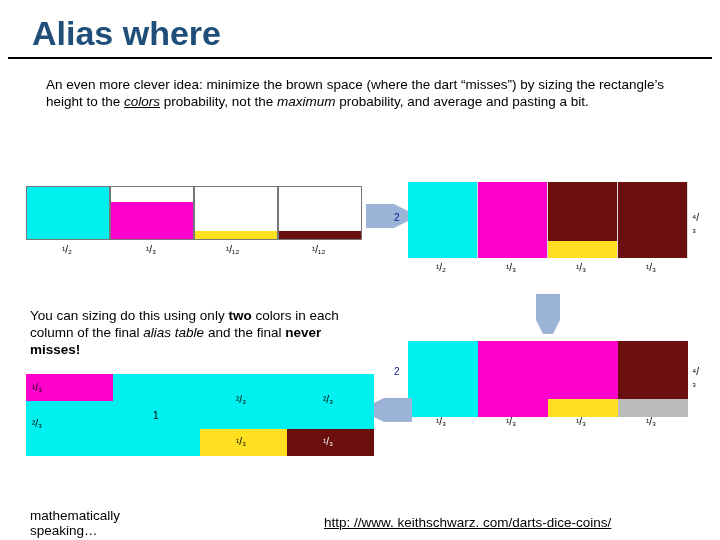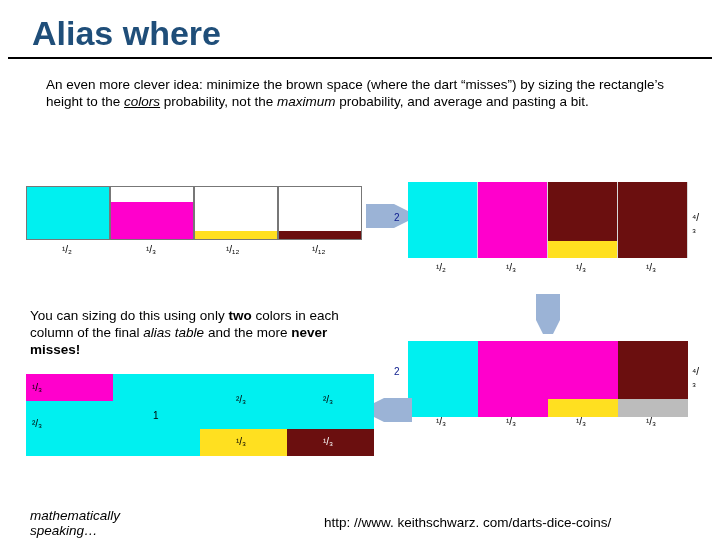--- a/index.html
+++ b/index.html
@@ -4,22 +4,22 @@
 <style>
   * { box-sizing: border-box; margin: 0; padding: 0; }
   body { width: 720px; height: 540px; background: #fff; font-family: Arial, sans-serif; color: #000; position: relative; overflow: hidden; }
   .title { font-size: 34px; font-weight: bold; color: #1f4e79; padding: 14px 0 4px 24px; border-bottom: 2px solid #000; margin: 0 8px; }
   .para1 { font-size: 13.5px; padding: 18px 40px 10px 46px; line-height: 1.25; }
   .para1 .avg { font-style: italic; text-decoration: underline; }
   .para1 i { font-style: italic; text-align: right; }
   .para2 { font-size: 13.5px; position: absolute; left: 30px; top: 308px; width: 320px; line-height: 1.25; }
   .para2 b { font-weight: bold; }
   .para2 i { font-style: italic; }
-  .bottomtext { position: absolute; left: 30px; top: 508px; font-size: 13.5px; font-style: italic; }
-  .link { position: absolute; left: 324px; top: 515px; font-size: 13.5px; }
+  .bottomtext { position: absolute; left: 30px; top: 508px; font-size: 13.5px; }
+  .link { position: absolute; left: 324px; top: 515px; font-size: 13.5px; text-decoration: underline; }
   .chart { position: absolute; }
   .lab { position: absolute; font-size: 10px; font-family: Arial; }
   .arrow { position: absolute; }
   .arrow svg { display: block; }
 
   
   #chA { left: 26px; top: 182px; width: 340px; height: 72px; }
   #chA .outline { border: 1px solid #777; background: #fff; position: absolute; bottom: 14px; }
   #chA .fill { position: absolute; }
   .c-cyan { background: #00f0f0; }
@@ -118,21 +118,21 @@
       <defs>
         <marker id="ah2" markerWidth="8" markerHeight="8" refX="6" refY="4" orient="auto">
           <path d="M0,0 L8,4 L0,8 Z" fill="#9bb3d6"></path>
         </marker>
       </defs>
       <line x1="12" y1="2" x2="12" y2="32" stroke="#9bb3d6" stroke-width="9" marker-end="url(#ah2)"></line>
     </svg>
 </div>
 
 <div class="para2">
-  <span>You can sizing do this using only </span><b>two</b><span> colors in each column of the final </span><i>alias table</i><span> and the more </span><b>never misses!</b>
+  <span>You can sizing do this using only </span><b>two</b><span> colors in each column of the final </span><i>alias table</i><span> and the final </span><b>never misses!</b>
 </div>
 
 <div id="chC" class="chart">
   <div class="cell" style="left:0;width:70px;">
       <div class="top c-cyan" style="height:100%;"></div>
     </div>
   <div class="cell" style="left:70px;width:70px;">
       <div class="bot c-mag" style="height:100%;"></div>
     </div>
   <div class="cell" style="left:140px;width:70px;">

